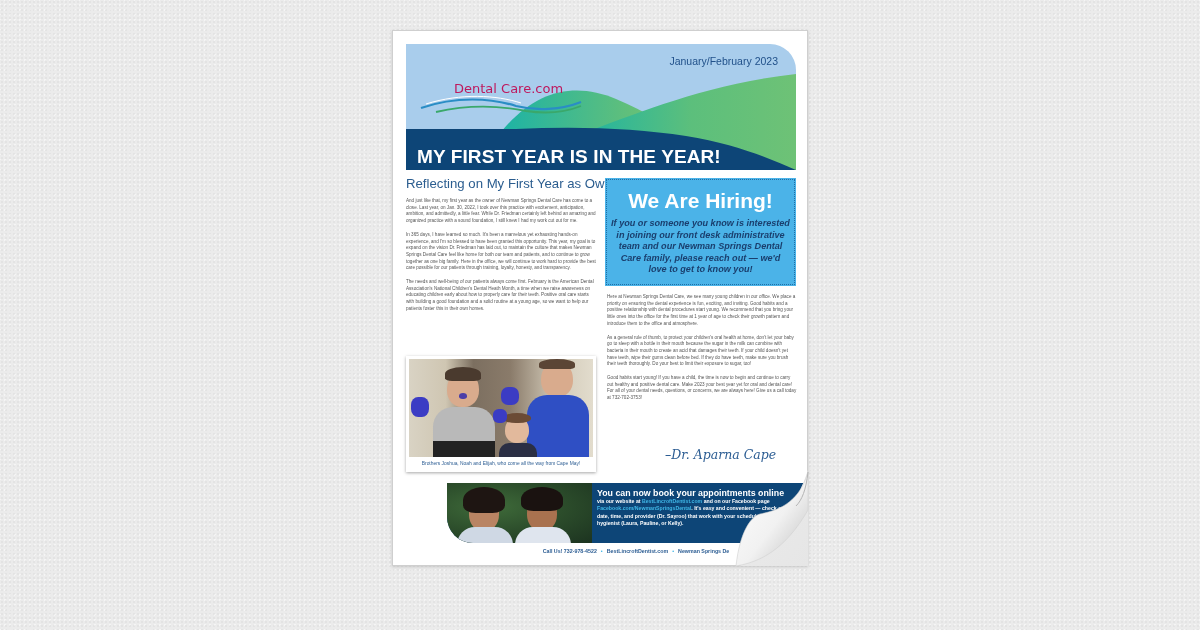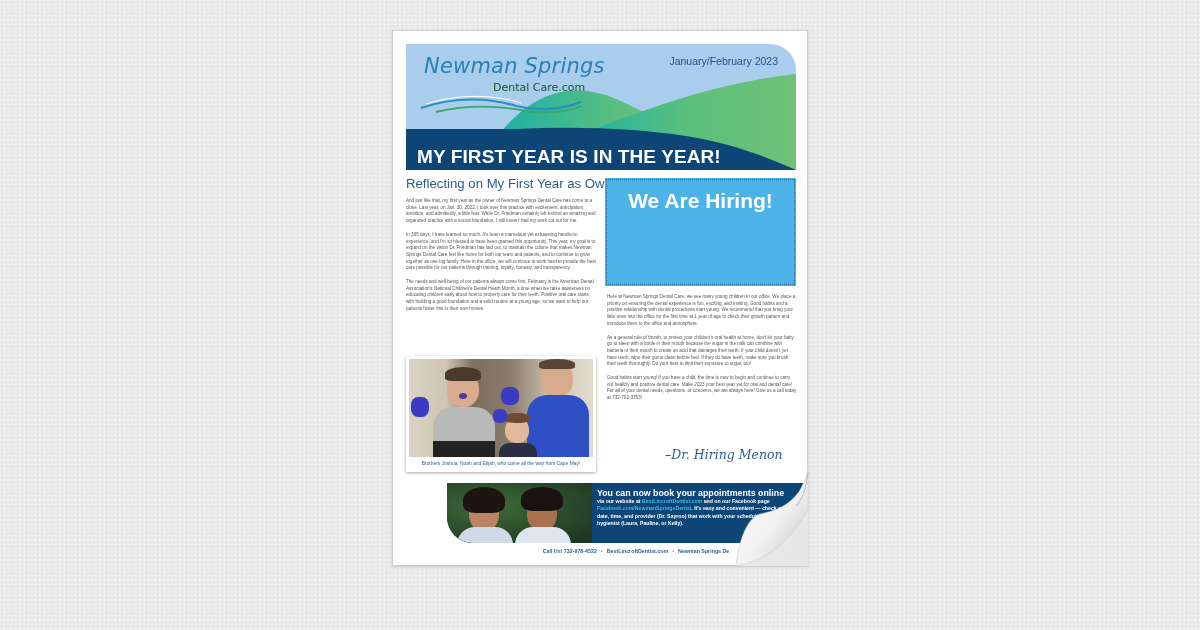--- a/index.html
+++ b/index.html
@@ -28,21 +28,21 @@
   }
   .header svg.hills { position: absolute; left: 0; top: 0; width: 390px; height: 126px; }
   .logo-main {
     position: absolute; left: 18px; top: 10px;
     font-family: "DejaVu Sans", sans-serif; font-style: italic;
     font-size: 21px; color: #2a7fb4; letter-spacing: 0.2px; white-space: nowrap;
   }
   .logo-sub {
     position: absolute; left: 48px; top: 37px;
     font-family: "DejaVu Sans", sans-serif;
-    font-size: 11px; color: #14532d; white-space: nowrap; margin-left: 39px;
+    font-size: 13px; color: #be185d; white-space: nowrap;
   }
   .logo-wave { position: absolute; left: 10px; top: 50px; width: 170px; height: 22px; }
   .issue-date {
     position: absolute; right: 18px; top: 11px;
     font-family: "Liberation Sans", sans-serif; font-weight: normal;
     font-size: 10.5px; color: #21518a; white-space: nowrap;
   }
   .banner-title {
     position: absolute; left: 11px; top: 102px;
     font-family: "Liberation Sans", sans-serif; font-weight: bold;
@@ -140,21 +140,20 @@
         <linearGradient id="g2" x1="0" x2="1" y1="0" y2="0">
           <stop offset="0" stop-color="#23b59f"></stop>
           <stop offset="0.5" stop-color="#5cbf7c"></stop>
           <stop offset="1" stop-color="#6ec276"></stop>
         </linearGradient>
       </defs>
       <path d="M95 88 C130 45, 170 38, 210 55 C240 68, 260 80, 275 90 L275 126 L95 126 Z" fill="url(#g1)"></path>
       <path d="M180 88 C230 70, 300 40, 390 30 L390 126 L180 126 Z" fill="url(#g2)"></path>
       <path d="M0 85 L110 85 C170 82, 230 84, 280 92 C330 100, 365 115, 390 126 L0 126 Z" fill="#0d4577"></path>
     </svg>
-    <div class="logo-main">Newman Springs</div>
     <div class="logo-sub">Dental Care.com</div>
     <svg class="logo-wave" viewBox="0 0 170 22">
       <path d="M5 14 C40 2, 75 4, 100 12 C120 17, 145 16, 165 8" stroke="#2a8dc5" stroke-width="2.2" fill="none"></path>
       <path d="M20 18 C55 10, 85 12, 110 17 C130 20, 150 18, 165 12" stroke="#3aa86b" stroke-width="1.8" fill="none"></path>
       <path d="M10 10 C45 -1, 80 1, 105 9" stroke="#ffffff" stroke-width="1" fill="none"></path>
     </svg>
     <div class="issue-date">January/February 2023</div>
     <div class="banner-title">MY FIRST YEAR IS IN THE YEAR!</div>
   </div>
 
@@ -183,28 +182,29 @@
       <div class="person" style="left:96px;top:58px;width:24px;height:26px;background:#e2b99c;"></div>
       <div class="person" style="left:94px;top:54px;width:28px;height:10px;background:#6b4b35;"></div>
       <div style="position:absolute;left:90px;top:84px;width:38px;height:14px;background:#2b2f44;border-radius:10px 10px 0 0;"></div>
       <div style="position:absolute;left:84px;top:50px;width:14px;height:14px;background:#3b3cc4;border-radius:40%;"></div>
     </div>
     <div class="photo-caption">Brothers Joshua, Noah and Elijah, who come all the way from Cape May!</div>
   </div>
 
   <div class="hiring-box">
     <div class="hiring-title">We Are Hiring!</div>
+    <div class="hiring-body">If you or someone you know is interested in joining our front desk administrative team and our Newman Springs Dental Care family, please reach out — we'd love to get to know you!</div>
   </div>
 
   <div class="col-right">
     <p class="body-text">Here at Newman Springs Dental Care, we see many young children in our office. We place a priority on ensuring the dental experience is fun, exciting, and inviting. Good habits and a positive relationship with dental procedures start young. We recommend that you bring your little ones into the office for the first time at 1 year of age to check their growth pattern and introduce them to the office and atmosphere.</p>
     <p class="body-text">As a general rule of thumb, to protect your children's oral health at home, don't let your baby go to sleep with a bottle in their mouth because the sugar in the milk can combine with bacteria in their mouth to create an acid that damages their teeth. If your child doesn't yet have teeth, wipe their gums clean before bed. If they do have teeth, make sure you brush their teeth thoroughly. Do your best to limit their exposure to sugar, too!</p>
     <p class="body-text">Good habits start young! If you have a child, the time is now to begin and continue to carry out healthy and positive dental care. Make 2023 your best year yet for oral and dental care! For all of your dental needs, questions, or concerns, we are always here! Give us a call today at 732-702-3753!</p>
   </div>
-  <div class="signature">–Dr. Hiring Menon</div>
+  <div class="signature">–Dr. Aparna Cape</div>
 
   <div class="booking">
     <div class="booking-photo">
       <div class="person" style="left:22px;top:12px;width:30px;height:36px;background:#b98463;"></div>
       <div class="person" style="left:16px;top:4px;width:42px;height:26px;background:#1e1512;border-radius:50% 50% 30% 30%;"></div>
       <div style="position:absolute;left:10px;top:44px;width:56px;height:20px;background:#cfd8e4;border-radius:18px 18px 0 0;"></div>
       <div class="person" style="left:80px;top:12px;width:30px;height:36px;background:#a9724f;"></div>
       <div class="person" style="left:74px;top:4px;width:42px;height:24px;background:#1a1210;border-radius:50% 50% 30% 30%;"></div>
       <div style="position:absolute;left:68px;top:44px;width:56px;height:20px;background:#dfe5ee;border-radius:18px 18px 0 0;"></div>
     </div>

